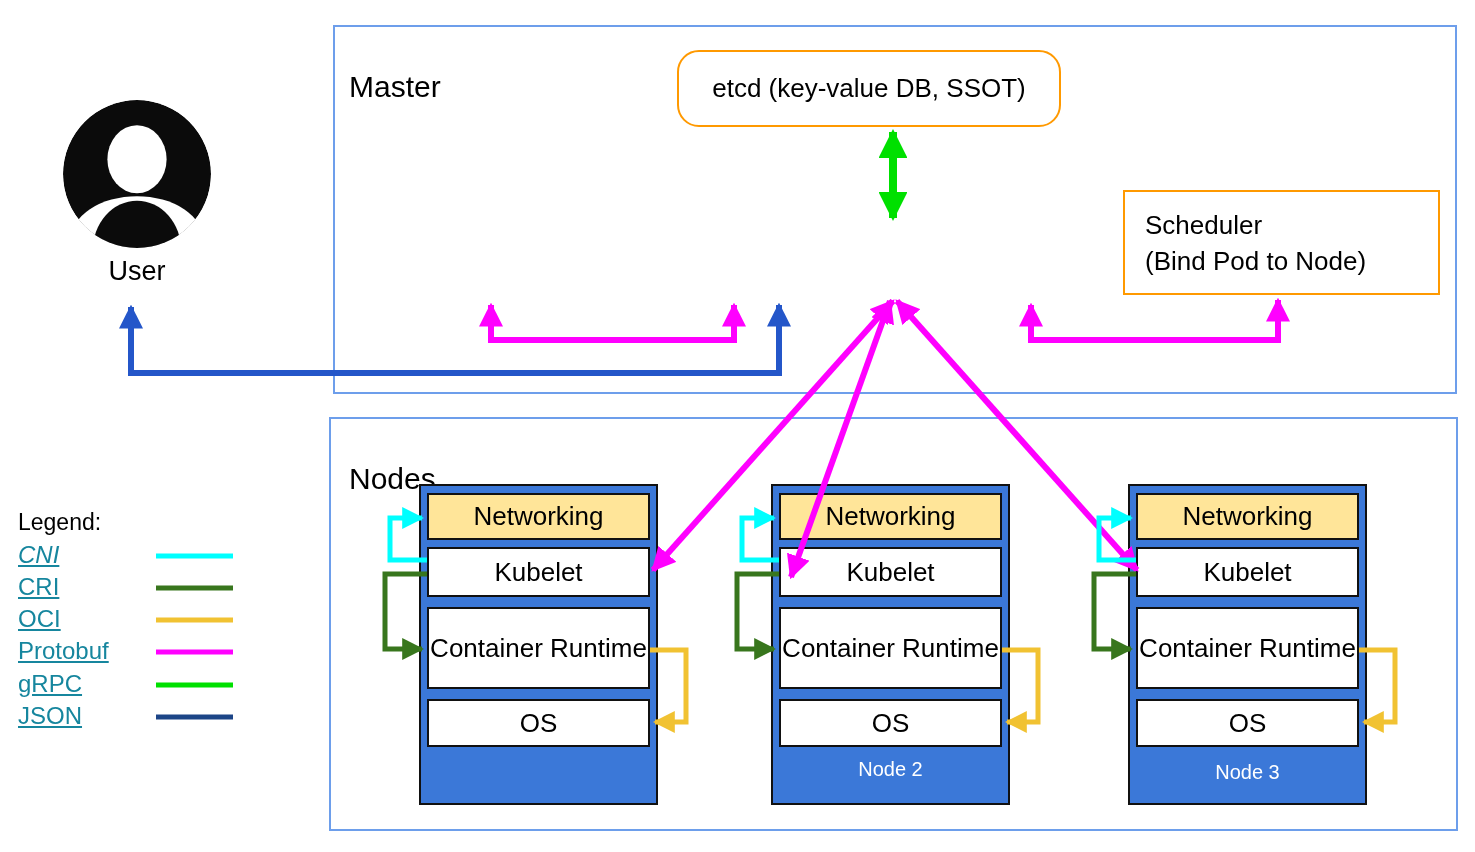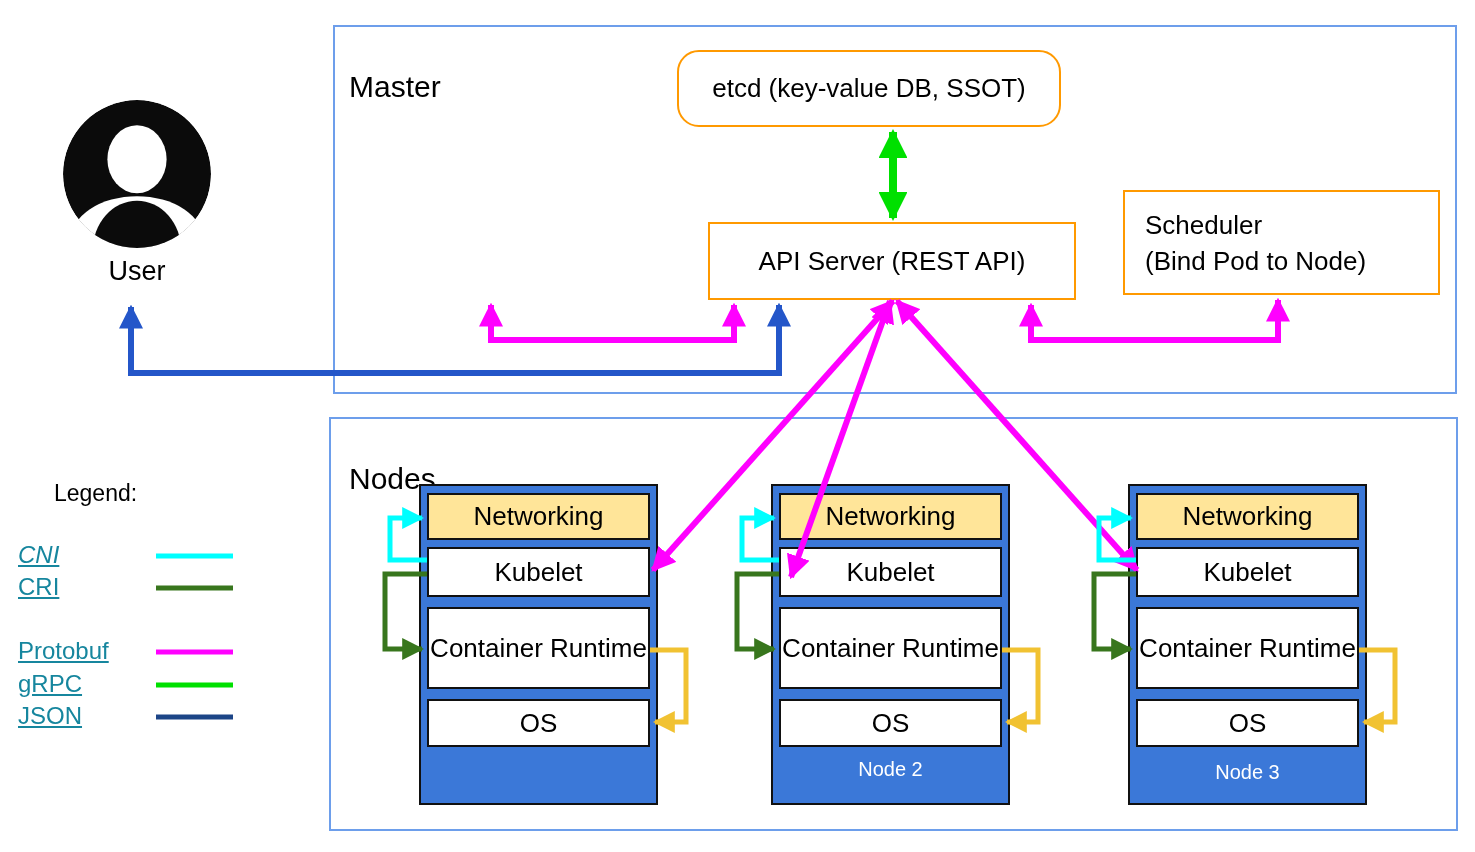--- a/index.html
+++ b/index.html
@@ -62,23 +62,20 @@
   <div class="user-label" style="left:63px;top:256px;width:148px;">User</div>
 
   <div class="section" style="left:333px;top:25px;width:1120px;height:365px;"></div>
   <div class="section-label" style="left:349px;top:48px;">Master</div>
 
   <div class="obox center" style="left:677px;top:50px;width:384px;height:77px;border-radius:22px;">
     <span>etcd (key-value DB, SSOT)</span>
   </div>
 
 
-  <div class="obox center" style="left:708px;top:222px;width:368px;height:78px;">
-    <span>API Server (REST API)</span>
-  </div>
 
   <div class="obox left2" style="left:1123px;top:190px;width:317px;height:105px;">
     <span>Scheduler</span>
     <span>(Bind Pod to Node)</span>
   </div>
 
   <div class="section" style="left:329px;top:417px;width:1125px;height:410px;"></div>
   <div class="section-label" style="left:349px;top:440px;">Nodes</div>
 
   <div class="node" style="left:419px;top:484px;">
@@ -97,33 +94,41 @@
   </div>
 
   <div class="node" style="left:1128px;top:484px;">
     <div class="ninner networking" style="top:7px;height:47px;">Networking</div>
     <div class="ninner" style="top:61px;height:50px;">Kubelet</div>
     <div class="ninner runtime" style="top:121px;height:82px;">Container Runtime</div>
     <div class="ninner" style="top:213px;height:48px;">OS</div>
     <div class="node-title" style="top:275px;">Node 3</div>
   </div>
 
-  <div class="legend-head" style="left:18px;top:480px;margin-left:36px;">Legend:</div>
+  <div class="legend-head" style="left:18px;top:509px;">Legend:</div>
 
   <div class="legend-row" style="top:541px;font-style:italic;">
     <span class="legend-link">CNI</span>
     <svg class="legend-arrow" width="105" height="22" style="color: rgb(0, 255, 255);">
       <line x1="14" y1="11" x2="91" y2="11" stroke="currentColor" stroke-width="5"></line>
       <path d="M0 11 L20 2 L20 20 Z" fill="currentColor"></path>
         <path d="M105 11 L85 2 L85 20 Z" fill="currentColor"></path>
     </svg>
   </div>
   <div class="legend-row" style="top:573px;">
     <span class="legend-link">CRI</span>
     <svg class="legend-arrow" width="105" height="22" style="color: rgb(56, 118, 29);">
+      <line x1="14" y1="11" x2="91" y2="11" stroke="currentColor" stroke-width="5"></line>
+      <path d="M0 11 L20 2 L20 20 Z" fill="currentColor"></path>
+        <path d="M105 11 L85 2 L85 20 Z" fill="currentColor"></path>
+    </svg>
+  </div>
+  <div class="legend-row" style="top:605px;">
+    <span class="legend-link">OCI</span>
+    <svg class="legend-arrow" width="105" height="22" style="color: rgb(241, 194, 50);">
       <line x1="14" y1="11" x2="91" y2="11" stroke="currentColor" stroke-width="5"></line>
       <path d="M0 11 L20 2 L20 20 Z" fill="currentColor"></path>
         <path d="M105 11 L85 2 L85 20 Z" fill="currentColor"></path>
     </svg>
   </div>
   <div class="legend-row" style="top:670px;">
     <span class="legend-link">gRPC</span>
     <svg class="legend-arrow" width="105" height="22" style="color: rgb(0, 224, 0);">
       <line x1="14" y1="11" x2="91" y2="11" stroke="currentColor" stroke-width="5"></line>
       <path d="M0 11 L20 2 L20 20 Z" fill="currentColor"></path>

